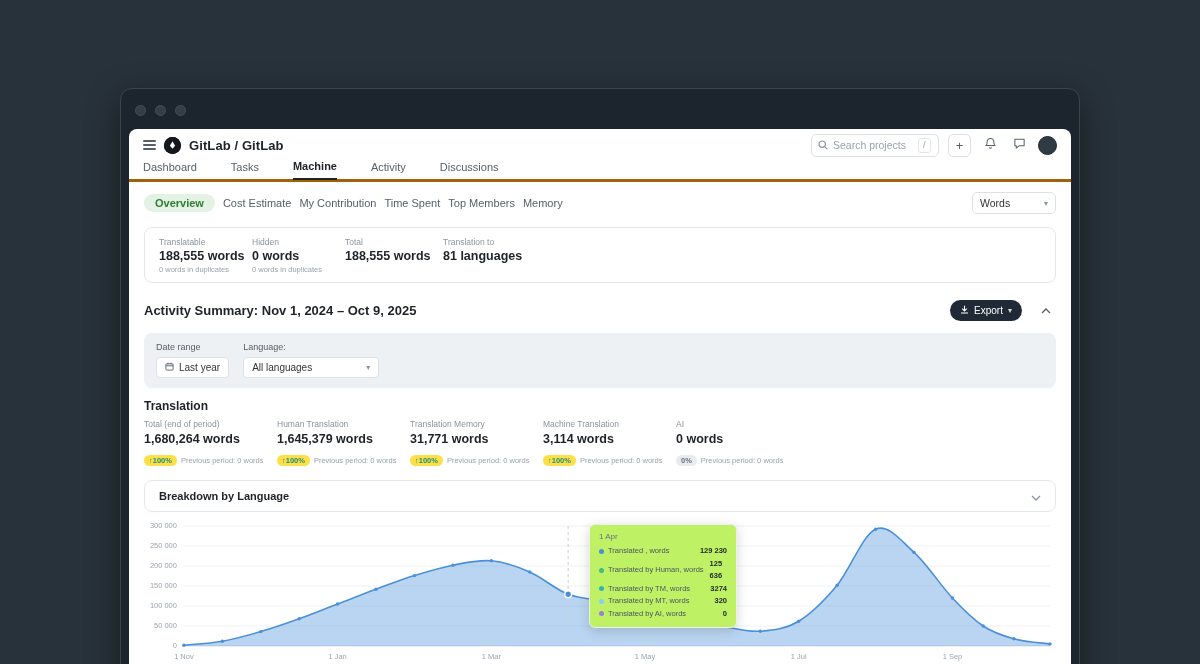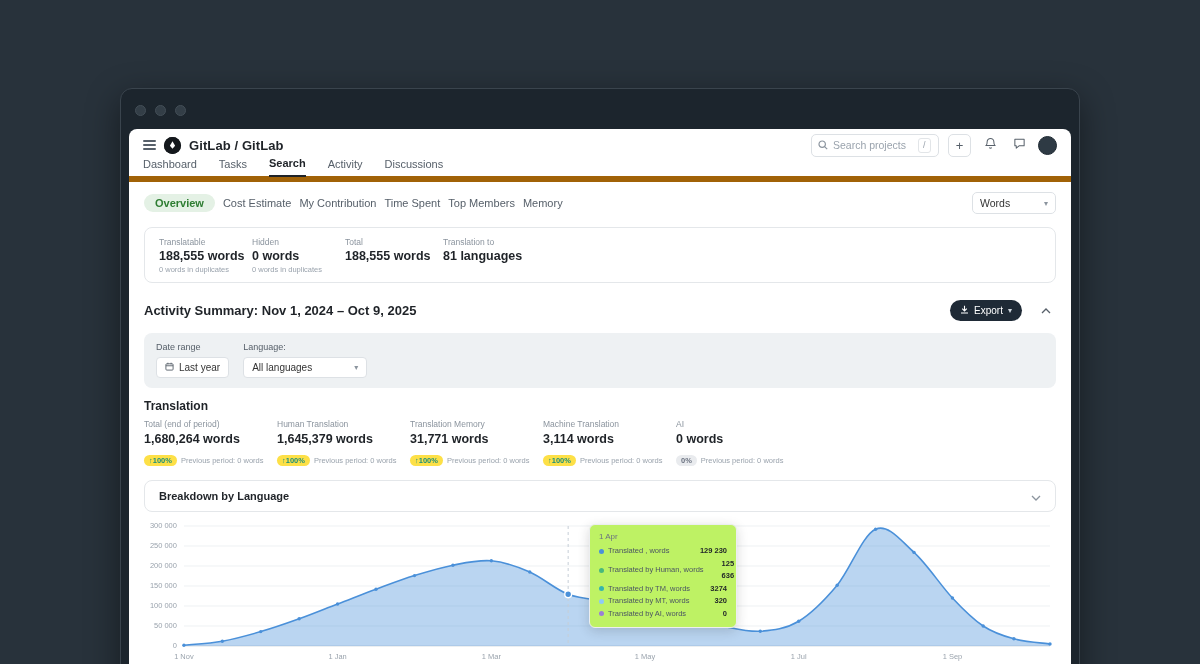--- a/index.html
+++ b/index.html
@@ -17,21 +17,21 @@
   .title{font-size:13px;font-weight:bold;letter-spacing:.1px}
   .topbar-right{margin-left:auto;display:flex;align-items:center;gap:9px}
   .search{display:flex;align-items:center;gap:5px;border:1px solid #dde1e5;border-radius:5px;height:23px;padding:0 6px;width:128px;background:#fff}
   .search input{border:none;outline:none;width:80px;font-size:10.5px;color:#333;font-family:"Liberation Sans",sans-serif;background:transparent}
   .search input::placeholder{color:#9aa3ad}
   .kbd{font-size:9px;color:#9aa3ad;border:1px solid #e2e5e8;border-radius:3px;padding:0 4px;line-height:13px}
   .iconbtn{width:23px;height:23px;border:1px solid #dde1e5;border-radius:5px;display:flex;align-items:center;justify-content:center;background:#fff;cursor:pointer;font-size:13px;color:#57606a}
   .plainicon{display:flex;align-items:center;justify-content:center;width:20px;height:20px;cursor:pointer}
   .avatar{width:19px;height:19px;border-radius:50%;background:#2e3a44;border:1px solid #1f2a33;cursor:pointer}
   
-  .nav-tabs{display:flex;gap:22px;padding:0 14px;border-bottom:6px solid #a16207;height:21px;align-items:flex-end}
+  .nav-tabs{display:flex;gap:34px;padding:0 14px;border-bottom:3px solid #a16207;height:21px;align-items:flex-end}
   .nav-tab{font-size:11px;color:#57606a;padding-bottom:6px;cursor:pointer}
   .nav-tab.active{color:#1f2328;font-weight:bold;border-bottom:2px solid #1f2328;margin-bottom:-1px}
   .content{padding:0 15px}
   
   .report-tabs{display:flex;align-items:center;gap:8px;padding:10px 0 8px}
   .pill{background:#e4f1e5;color:#2e7d32;font-weight:bold;border-radius:12px;padding:3px 11px;font-size:11px;cursor:pointer}
   .rtab{font-size:11px;color:#57606a;cursor:pointer}
   .unit-select{margin-left:auto;border:1px solid #dde1e5;border-radius:5px;height:22px;width:84px;display:flex;align-items:center;justify-content:space-between;padding:0 7px;font-size:10.5px;color:#333;cursor:pointer}
   .caret{font-size:8px;color:#8b949e}
   
@@ -43,21 +43,21 @@
   .stat-sub{font-size:7.5px;color:#9aa3ad;white-space:nowrap}
   
   .activity-header{display:flex;align-items:center;margin-top:17px}
   .section-title{font-size:13px;font-weight:bold}
   .export-btn{margin-left:auto;background:#1f2a36;color:#fff;border:none;border-radius:12px;height:21px;display:flex;align-items:center;gap:5px;padding:0 10px;font-size:10px;cursor:pointer;font-family:"Liberation Sans",sans-serif}
   .collapse-btn{margin-left:14px;width:20px;height:20px;display:flex;align-items:center;justify-content:center;cursor:pointer;color:#57606a}
   
   .filter-panel{background:#eef1f3;border-radius:8px;margin-top:12px;padding:9px 12px 10px;display:flex;gap:14px}
   .fcol .flabel{font-size:9px;color:#57606a;display:block;margin-bottom:5px}
   .fbtn{background:#fff;border:1px solid #dde1e5;border-radius:4px;height:21px;display:inline-flex;align-items:center;gap:5px;padding:0 8px;font-size:10px;color:#333;cursor:pointer}
-  .fselect{width:124px;justify-content:space-between}
+  .fselect{width:136px;justify-content:space-between}
   
   .sub-heading{font-size:12px;font-weight:bold;margin-top:11px}
   .tstats{display:flex;margin-top:6px}
   .tcol{width:133px}
   .tlabel{font-size:8.5px;color:#8b949e;white-space:nowrap}
   .tvalue{font-size:12.5px;font-weight:bold;margin:3px 0 3px;white-space:nowrap}
   .badge{background:#fde047;color:#1d8f7c;font-size:7.5px;border-radius:7px;padding:1px 5px;font-weight:bold}
   .badge.neutral{background:#e9ebee;color:#6b7280}
   .tnote{font-size:7.5px;color:#9aa3ad;margin-left:4px;white-space:nowrap}
   
@@ -65,21 +65,21 @@
   .breakdown-title{font-size:11px;font-weight:bold}
   
   .chart-wrap{position:relative;margin-top:8px}
   .chart-wrap svg{width:100%;height:148px;display:block}
   .tick{font-size:7.5px;fill:#9aa3ad}
   .chart-tooltip{position:absolute;top:4px;width:148px;background:#bef264;border:1px solid #eceef0;border-radius:6px;box-shadow:0 3px 12px rgba(31,35,40,.18);padding:7px 9px;z-index:5}
   .tt-date{font-size:8px;color:#6b7280;margin-bottom:4px}
   .tt-row{display:flex;align-items:center;gap:4px;line-height:12.5px}
   .tt-dot{width:5px;height:5px;border-radius:50%;flex:0 0 auto}
   .tt-label{font-size:7.5px;color:#4b5563;flex:1;white-space:nowrap}
-  .tt-value{font-size:7.5px;color:#1f2328;font-weight:bold;margin-left:14px}
+  .tt-value{font-size:7.5px;color:#1f2328;font-weight:bold;margin-left:2px}
 </style>
 </head>
 <body>
 
 <div class="window">
   <div class="window-controls">
     <span class="wdot"></span>
     <span class="wdot"></span>
     <span class="wdot"></span>
   </div>
@@ -129,21 +129,21 @@
               </svg>
           </span>
         </div>
         <div class="avatar"></div>
       </div>
     </div>
 
     <div class="nav-tabs">
       <span class="nav-tab">Dashboard</span>
       <span class="nav-tab">Tasks</span>
-      <span class="nav-tab active">Search</span>
+      <span class="nav-tab active">Machine</span>
       <span class="nav-tab">Activity</span>
       <span class="nav-tab">Discussions</span>
     </div>
 
     <div class="content">
 
       <div class="report-tabs">
         <span class="pill">Overview</span>
         <span class="rtab">Cost Estimate</span>
         <span class="rtab">My Contribution</span>

